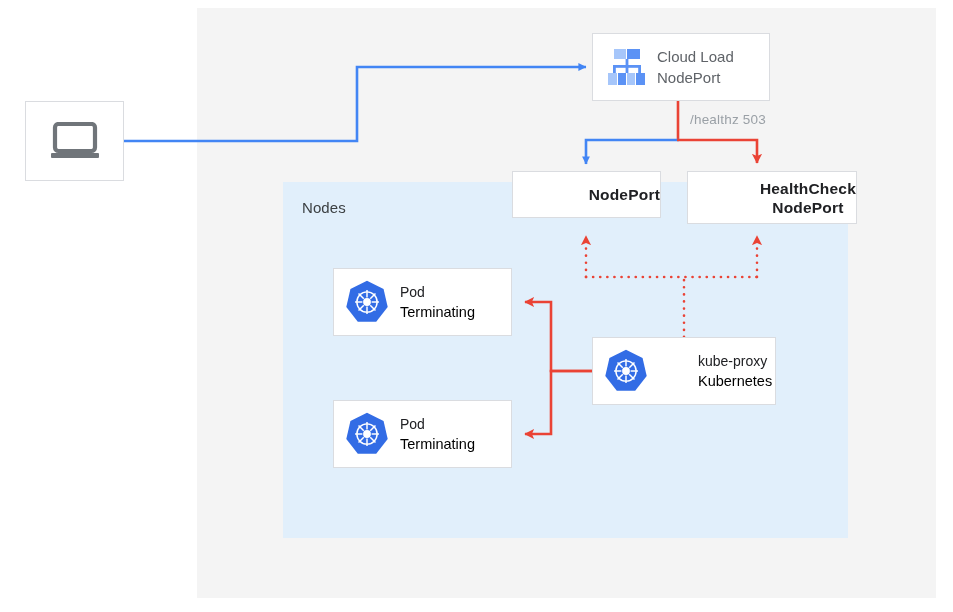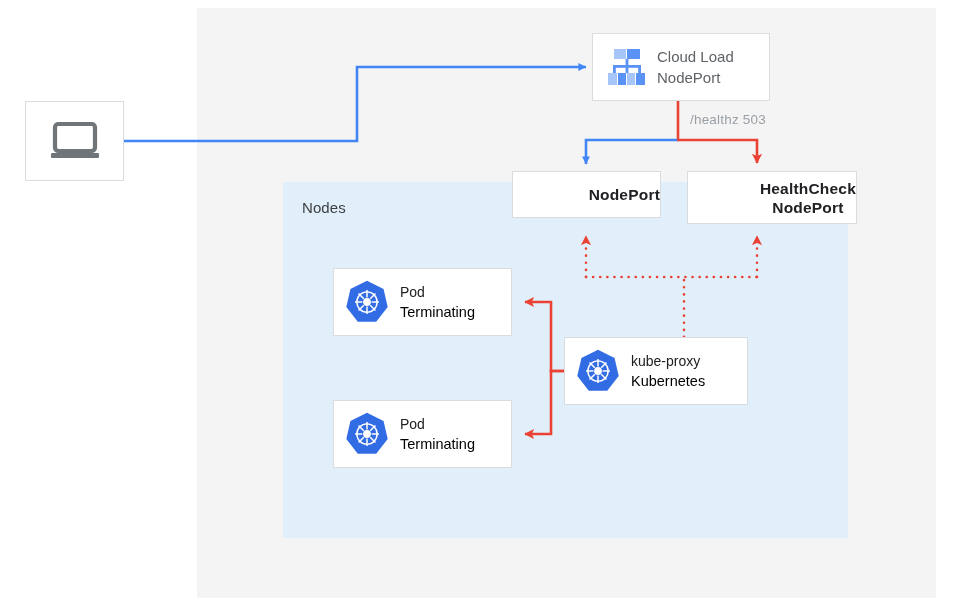--- a/index.html
+++ b/index.html
@@ -93,21 +93,21 @@
     font-weight: bold;
     color: #202124;
     line-height: 19px;
     letter-spacing: .2px;
   }
 
   
   .k8s-card { padding-left: 10px; }
   .pod1-card { left: 333px; top: 268px; width: 179px; height: 68px; }
   .pod2-card { left: 333px; top: 400px; width: 179px; height: 68px; }
-  .kp-card   { left: 564px; top: 337px; width: 184px; height: 68px; }
+  .kp-card   { left: 592px; top: 337px; width: 184px; height: 68px; gap: 39px; }
   .k8s-logo  { width: 46px; height: 46px; display: block; flex: 0 0 auto; }
   .k8s-text  { margin-left: 10px; }
   .k8s-title {
     font-size: 14px;
     color: #202124;
     line-height: 20px;
   }
   .k8s-sub {
     font-size: 14.5px;
     color: #000000;

